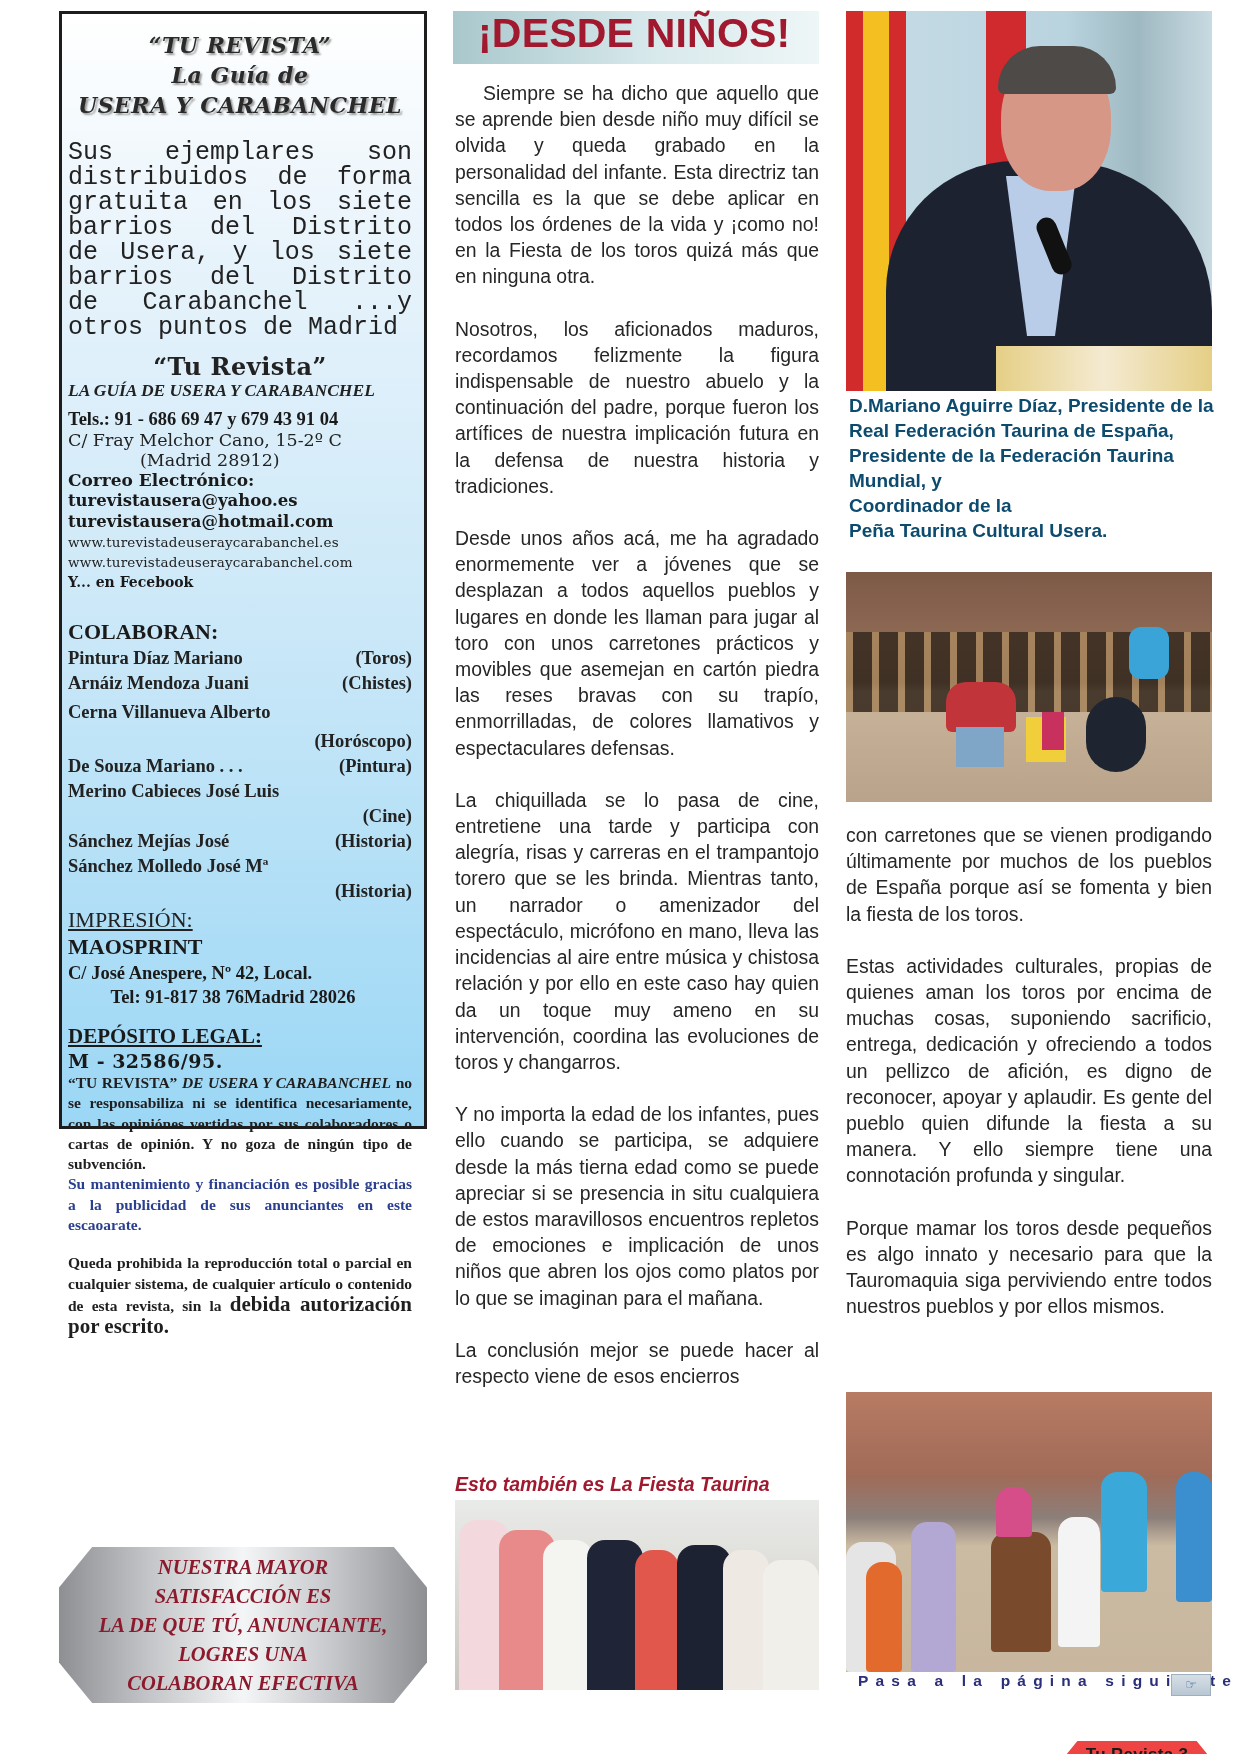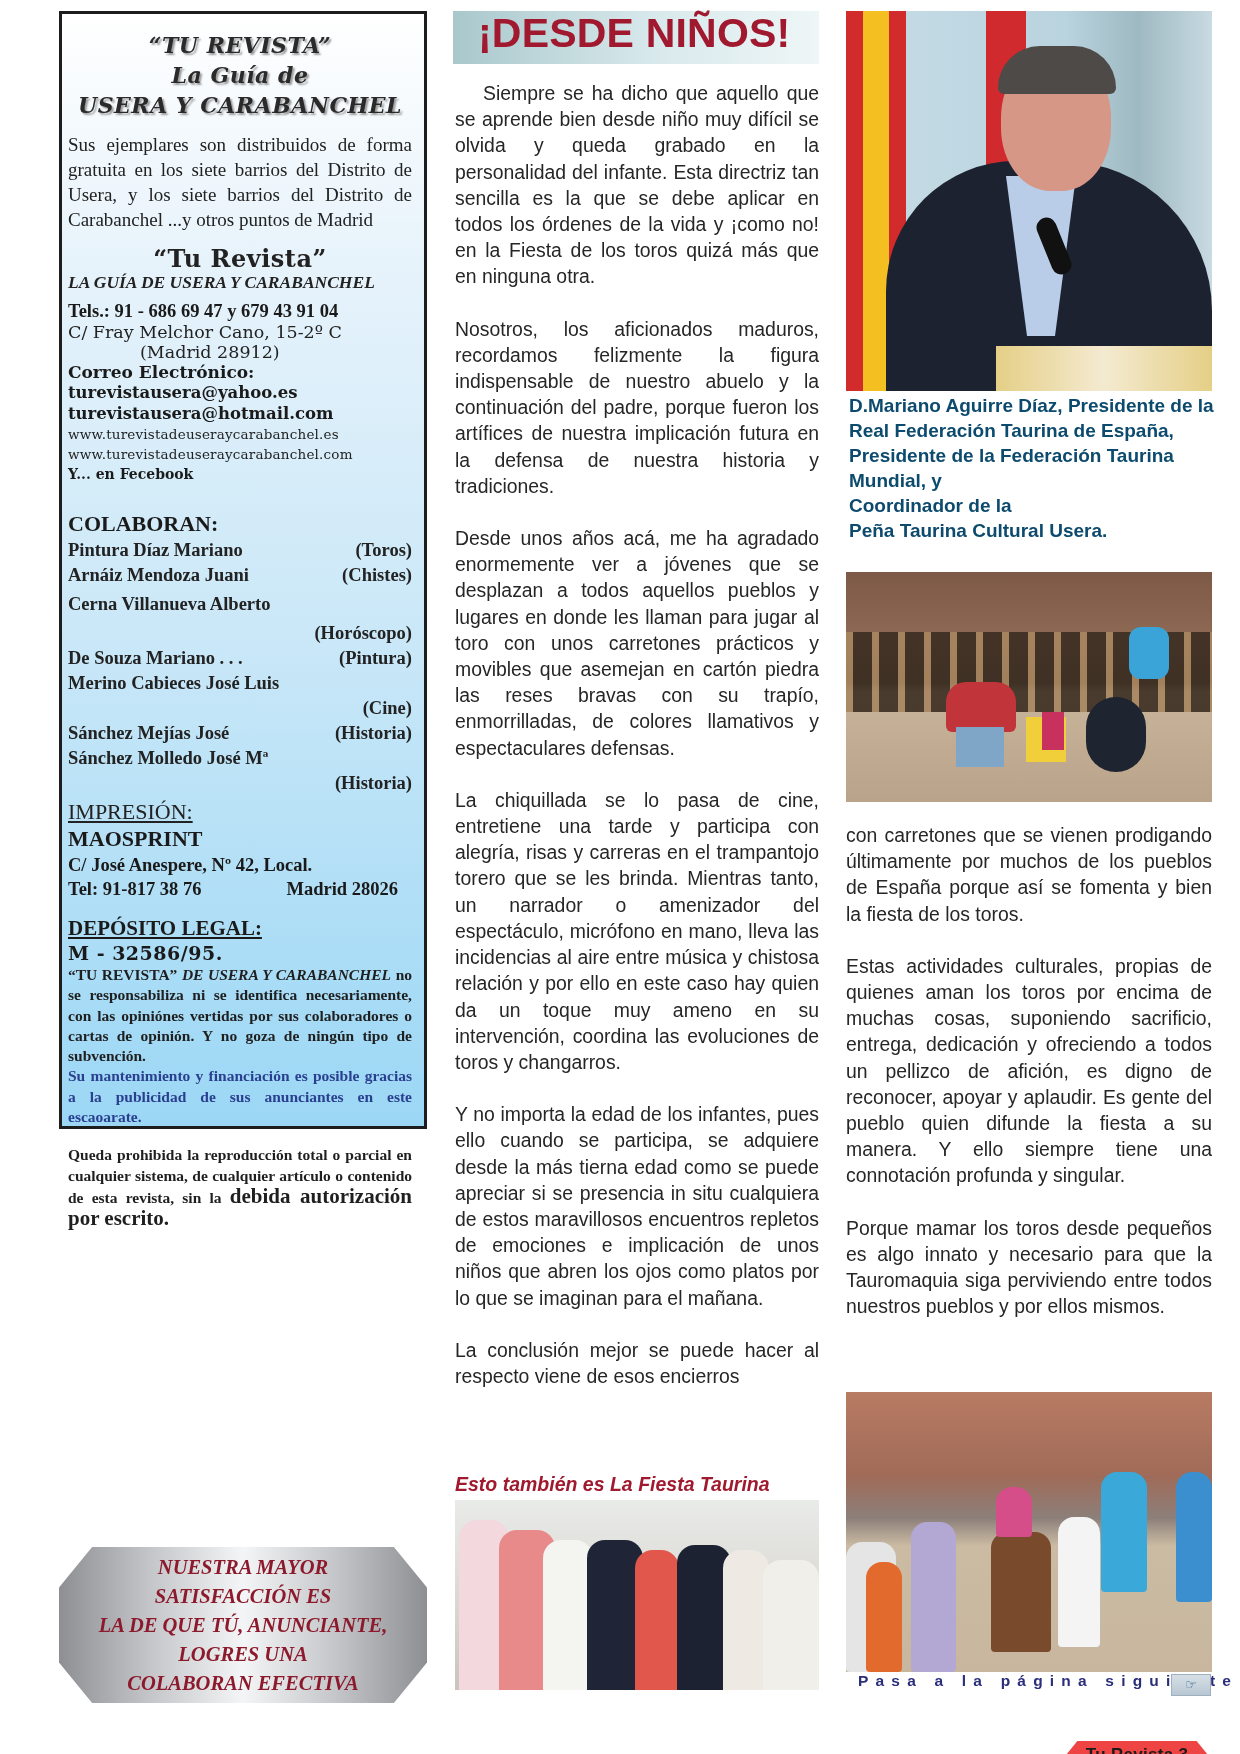--- a/index.html
+++ b/index.html
@@ -14,21 +14,21 @@
       padding: 16px 12px 10px 6px;
       font-family: "DejaVu Serif", "Liberation Serif", serif;
     }
     .ib-title {
       text-align: center; font-style: italic; font-weight: bold; color: #2a2a2a;
       font-size: 22px; line-height: 30px; letter-spacing: 0.5px;
       text-shadow: 2px 2px 2px #9a9a9a;
       font-family: "DejaVu Serif", serif;
     }
     .ib-intro {
-      margin-top: 12px; font-family: Liberation Serif, serif; font-size: 19px; line-height: 25px;
+      margin-top: 20px; font-family: Liberation Mono, monospace; font-size: 25px; line-height: 25px;
       text-align: justify; color: #222;
     }
     .ib-mast {
       margin-top: 14px; text-align: center; font-family: "DejaVu Serif", serif; font-weight: bold;
       font-size: 24px; line-height: 26px; color: #222; letter-spacing: 0.5px;
     }
     .ib-mast-sub {
       font-family: "Liberation Serif", serif; font-style: italic; font-weight: bold;
       font-size: 17.5px; line-height: 20px; color: #222;
     }
@@ -214,21 +214,21 @@
       <span>Sánchez Molledo José Mª</span>
     </div>
     <div class="row right">
       <span>(Historia)</span>
     </div>
   </div>
 
   <div class="ib-impr-h">IMPRESIÓN:</div>
   <div class="ib-impr-name">MAOSPRINT</div>
   <div class="ib-impr-line">C/ José Anespere, Nº 42, Local.</div>
-  <div class="ib-impr-line" style="display:flex; justify-content:space-between; padding-right:14px;">
+  <div class="ib-impr-line" style="display:flex; justify-content:center; padding-right:14px;">
     <span>Tel: 91-817 38 76</span>
     <span>Madrid 28026</span>
   </div>
 
   <div class="ib-dep-h">DEPÓSITO LEGAL:</div>
   <div class="ib-dep-num">M - 32586/95.</div>
 
   <p class="ib-legal">
     <span>“TU  REVISTA”</span>
     <i>DE USERA Y CARABANCHEL</i>

